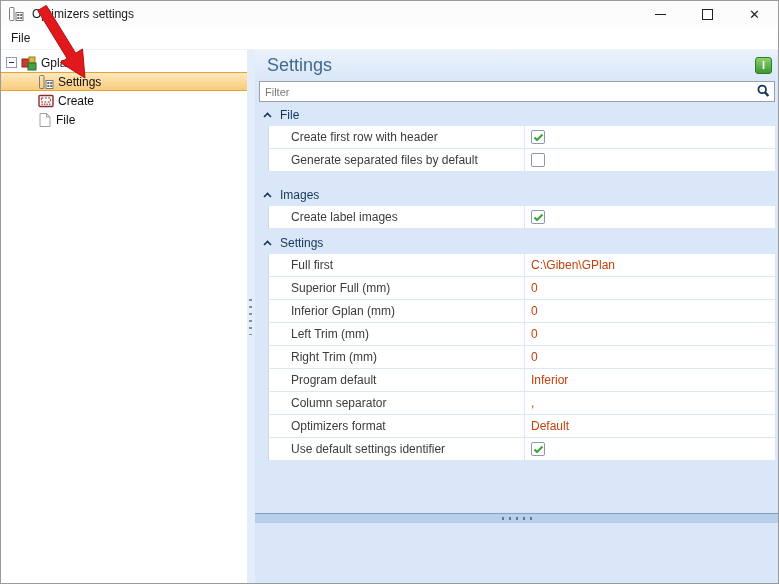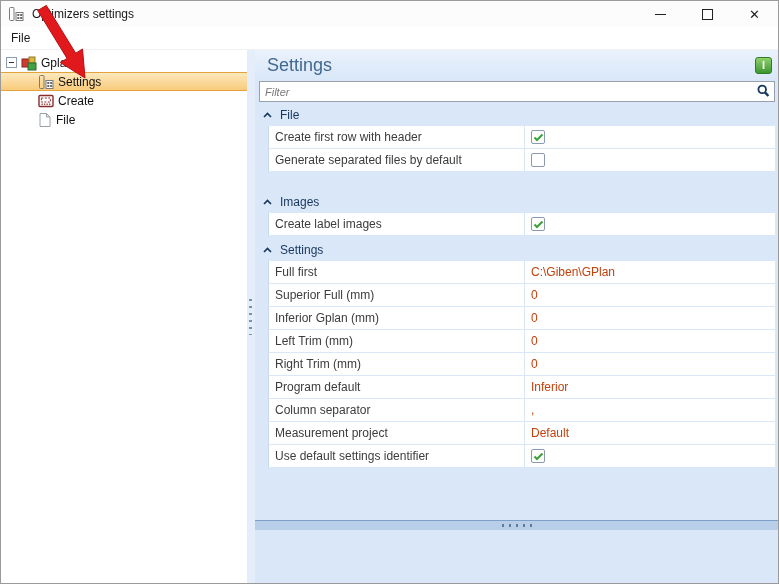--- a/index.html
+++ b/index.html
@@ -42,30 +42,30 @@
   
   .right-panel{flex:1;min-width:0;background:#d9e7f8;display:flex;flex-direction:column;}
   .panel-header{flex:0 0 30px;display:flex;align-items:center;padding:0 6px 0 12px;
     background:linear-gradient(#eaf2fc,#d9e7f8);}
   .panel-title{font-size:18px;color:#41688f;}
   .info-btn{margin-left:auto;width:17px;height:17px;box-sizing:border-box;border:1px solid #2e7d24;
     border-radius:3px;background:linear-gradient(#8fd16c,#3c9630);color:#fff;font-size:11px;
     font-weight:bold;display:flex;align-items:center;justify-content:center;cursor:default;}
   .filter-wrap{flex:0 0 21px;margin:1px 3px 2px 4px;position:relative;}
   .filter-input{width:100%;height:21px;box-sizing:border-box;border:1px solid #98a0aa;background:#fff;
-    padding:0 24px 0 5px;font-size:11px;color:#222;font-family:"Liberation Sans",sans-serif;outline:none;font-style:italic;}
+    padding:0 24px 0 5px;font-size:11px;color:#222;font-family:"Liberation Sans",sans-serif;outline:none;}
   .filter-input::placeholder{color:#7a7a7a;opacity:1;}
   .search-icon{position:absolute;right:4px;top:2px;}
   
   .property-grid{flex:0 0 auto;margin-right:3px;}
   .cat-header{height:22px;display:flex;align-items:center;padding-left:8px;color:#17365d;font-size:12px;}
   .cat-header .chev{margin-right:8px;display:flex;}
   .grid-row{height:23px;margin-left:13px;background:#fff;display:flex;align-items:stretch;
     border-left:1px solid #c9daee;border-bottom:1px solid #d9e7f6;box-sizing:border-box;}
-  .cell-label{flex:0 0 256px;display:flex;align-items:center;padding-left:6px;color:#3c3c3c;
+  .cell-label{flex:0 0 256px;display:flex;align-items:center;padding-left:22px;color:#3c3c3c;
     font-size:12px;border-right:1px solid #d9e7f6;box-sizing:border-box;white-space:nowrap;}
   .cell-value{flex:1;display:flex;align-items:center;padding-left:6px;font-size:12px;color:#c2410c;min-width:0;}
   .checkbox{width:14px;height:14px;box-sizing:border-box;border:1px solid #8a9ab2;border-radius:2px;
     background:#fff;display:flex;align-items:center;justify-content:center;}
   
   .spacer1{flex:0 0 52px;}
   .hsplitter{flex:0 0 9px;background:#b9cfe9;border-top:1px solid #7d9fc9;position:relative;box-sizing:content-box;}
   .hsplitter .grip{position:absolute;left:50%;top:3px;transform:translateX(-50%);
     width:30px;height:3px;
     background-image:repeating-linear-gradient(90deg,#60799c 0 2px,transparent 2px 7px);}
@@ -203,21 +203,21 @@
                 </svg>
               </span>
             </div>
           </div>
           <div class="grid-row">
             <div class="cell-label">Generate separated files by default</div>
             <div class="cell-value">
               <span class="checkbox"></span>
             </div>
           </div>
-          <div class="cat-header" style="margin-top: 19px;">
+          <div class="cat-header" style="margin-top: 12px;">
             <span class="chev">
               <svg width="9" height="7" viewBox="0 0 9 7">
                 <polyline points="1,5 4.5,1.5 8,5" fill="none" stroke="#17365d" stroke-width="1.6"></polyline>
               </svg>
             </span>
             <span>Images</span>
           </div>
           <div class="grid-row">
             <div class="cell-label">Create label images</div>
             <div class="cell-value">
@@ -272,21 +272,21 @@
               <span>Inferior</span>
             </div>
           </div>
           <div class="grid-row">
             <div class="cell-label">Column separator</div>
             <div class="cell-value">
               <span>,</span>
             </div>
           </div>
           <div class="grid-row">
-            <div class="cell-label">Measurement project</div>
+            <div class="cell-label">Optimizers format</div>
             <div class="cell-value">
               <span>Default</span>
             </div>
           </div>
           <div class="grid-row">
             <div class="cell-label">Use default settings identifier</div>
             <div class="cell-value">
               <span class="checkbox">
                 <svg width="11" height="9" viewBox="0 0 11 9">
                   <polyline points="1.5,4.5 4,7 9.5,1.5" fill="none" stroke="#3aa335" stroke-width="2"></polyline>

